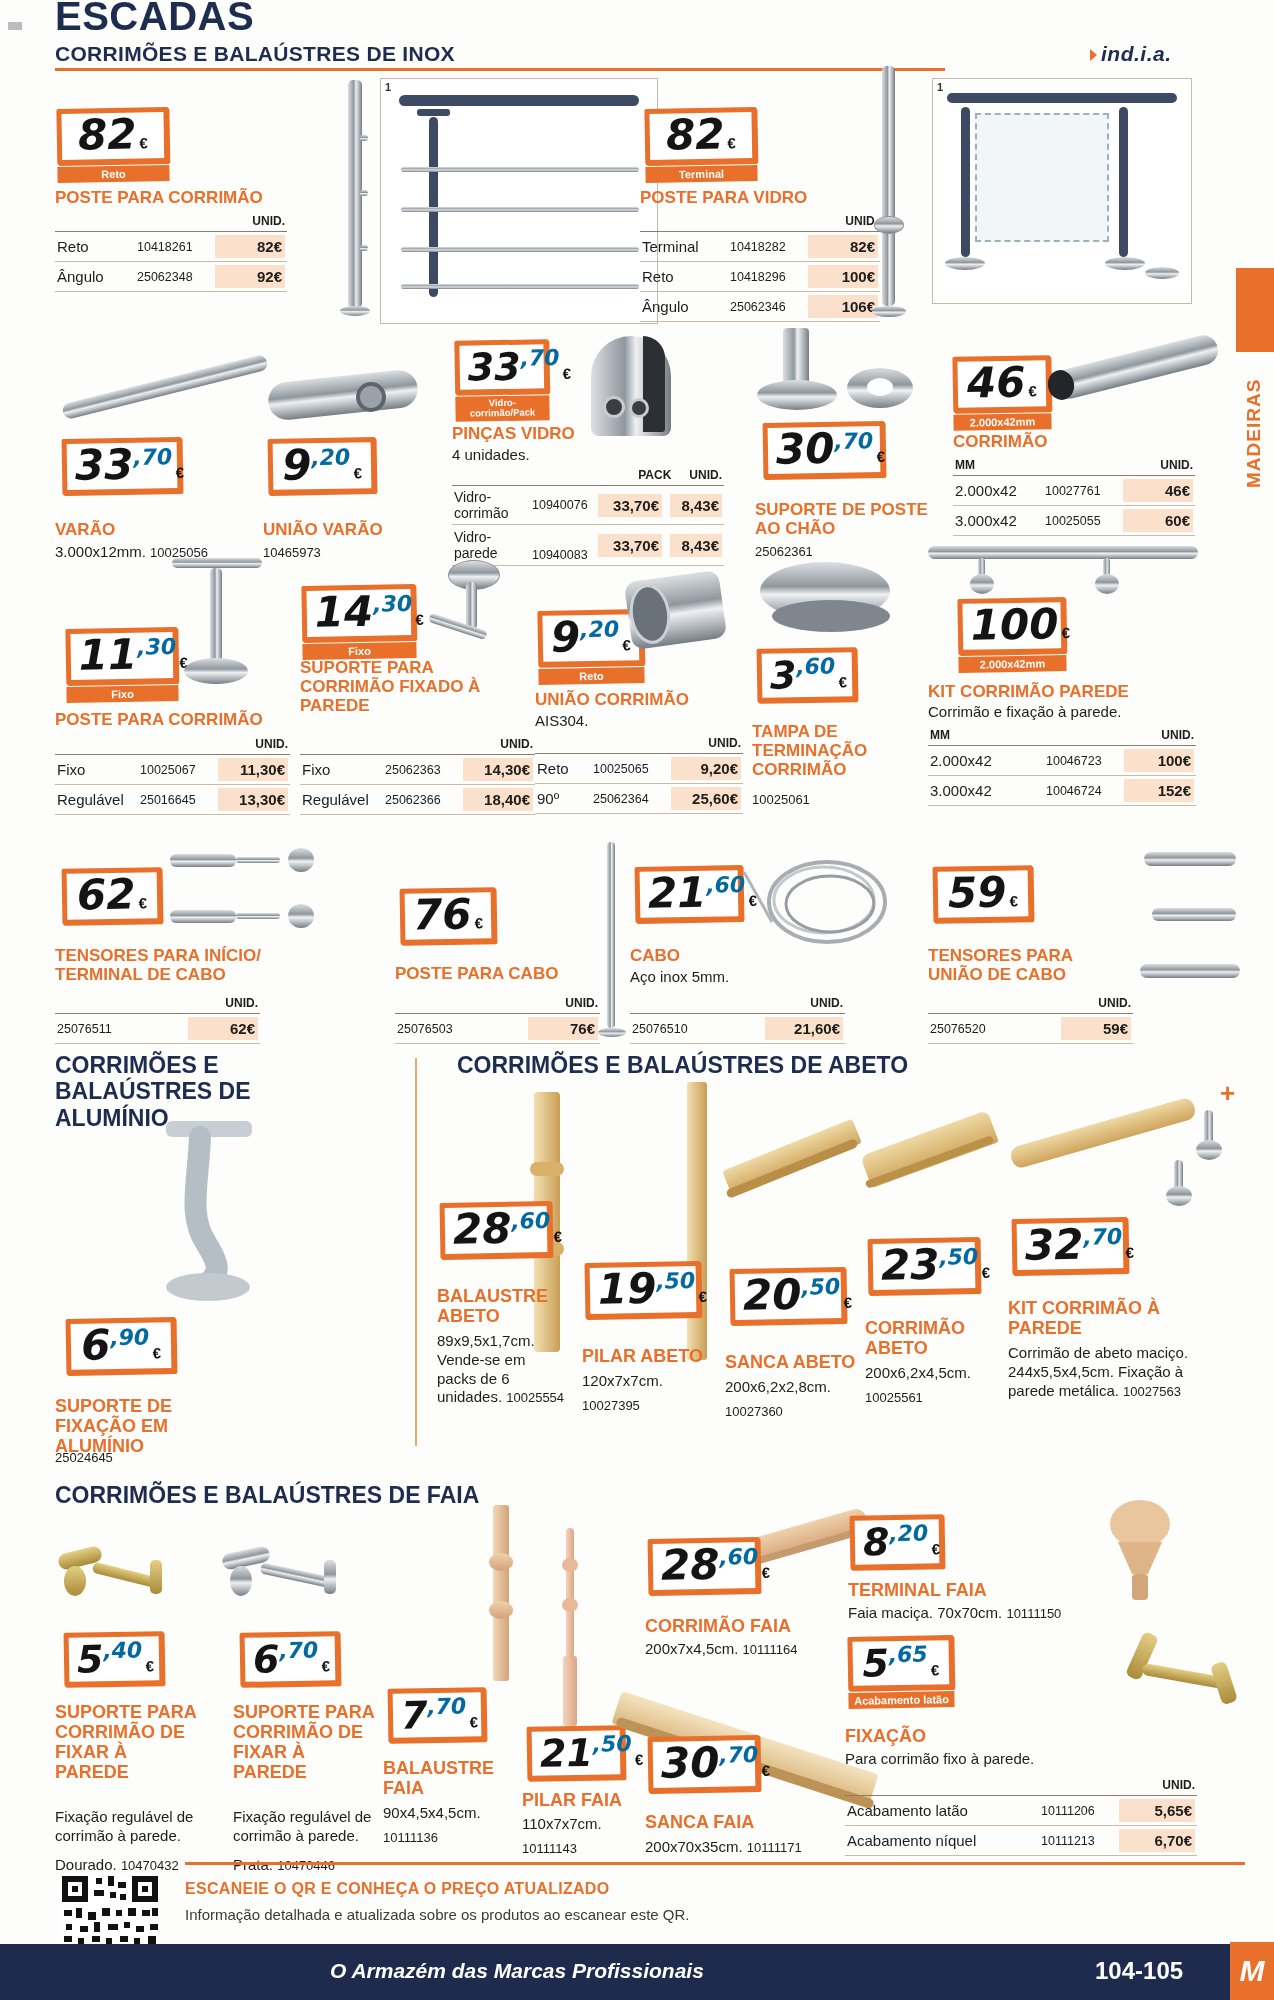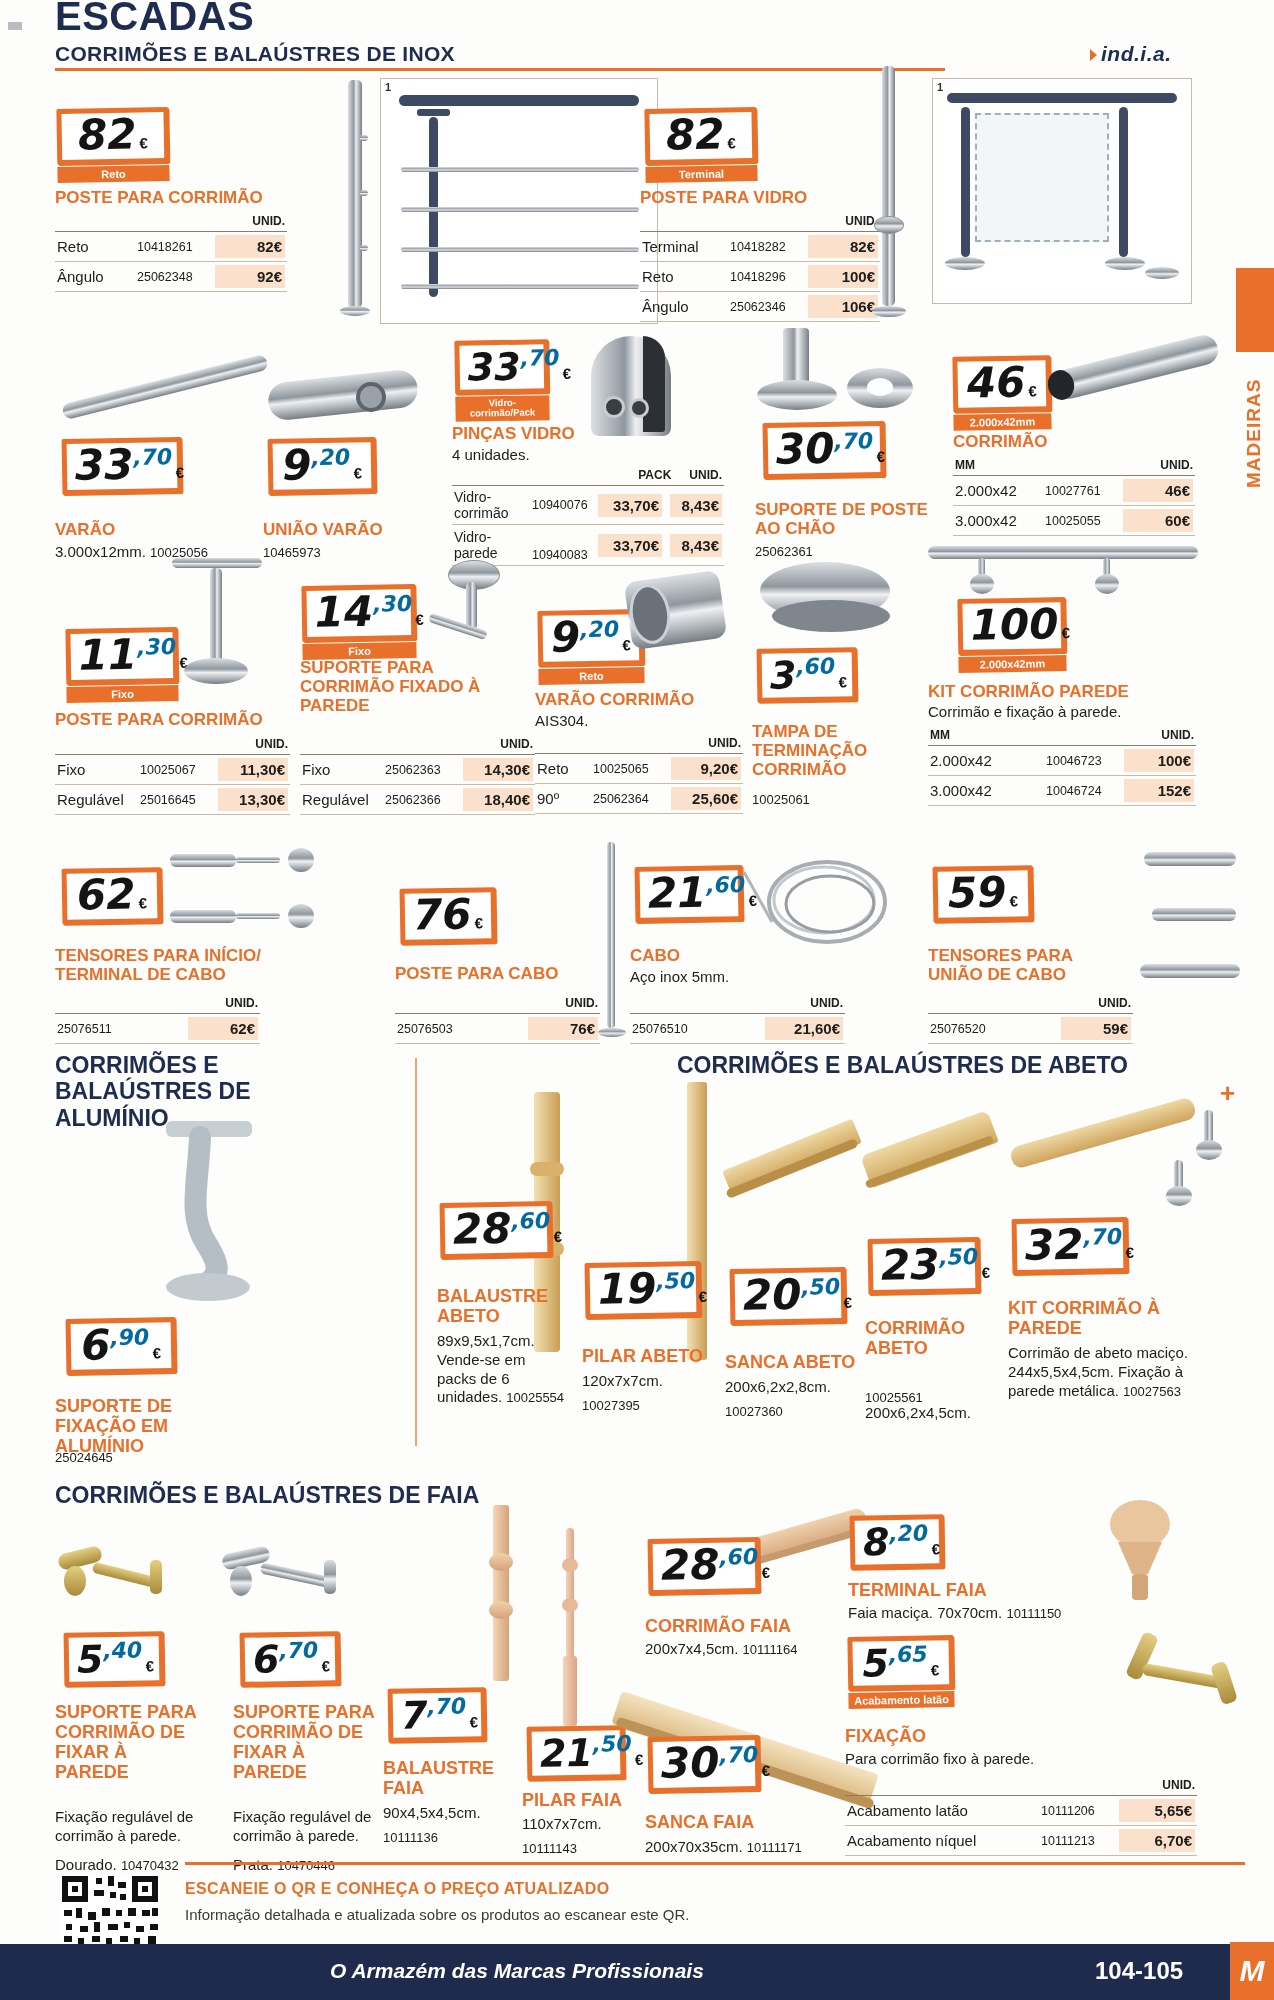--- a/index.html
+++ b/index.html
@@ -341,21 +341,21 @@
 
 <div>
   <div class="badge" style="left:538px;top:610px;width:106px;">
     <div class="bfr"><span class="bnum">9</span><span class="bcents">,20</span><span class="beur">€</span></div>
     <div class="btag">Reto</div>
   </div>
   <div class="im" style="left:628px;top:566px;width:100px;height:95px;">
     <div class="bar metalh" style="left:0;top:10px;width:95px;height:68px;border-radius:12px;transform:rotate(-8deg);"></div>
     <div class="ell" style="left:2px;top:18px;width:34px;height:54px;background:#6a7178;border:3px solid #cdd2d6;transform:rotate(-8deg);"></div>
   </div>
-  <div class="pname" style="left:535px;top:690px;width:210px;">VARÃO CORRIMÃO</div>
+  <div class="pname" style="left:535px;top:690px;width:210px;">UNIÃO CORRIMÃO</div>
   <div class="pdesc" style="left:535px;top:712px;">AIS304.</div>
   <div class="tbl" style="left:535px;top:736px;width:208px;">
     <div class="hd">
         <span></span>
         <span class="hdr">
           <span>UNID.</span>
         </span>
       </div>
     <div class="rw">
         <span class="tl">Reto</span>
@@ -533,21 +533,21 @@
       <ellipse cx="80" cy="172" rx="42" ry="14" fill="#c2c9cf"></ellipse>
     </svg>
   </div>
   <div class="badge" style="left:66px;top:1318px;width:110px;">
     <div class="bfr"><span class="bnum">6</span><span class="bcents">,90</span><span class="beur">€</span></div>
   </div>
   <div class="pname pname2" style="left:55px;top:1396px;width:195px;">SUPORTE DE FIXAÇÃO EM ALUMÍNIO</div>
   <div class="pdesc" style="left:55px;top:1448px;"><span class="pcode">25024645</span></div>
 </div>
 
-<div class="abs h2b" style="left:428px;top:1052px;width:700px;text-align:right;">CORRIMÕES E BALAÚSTRES DE ABETO</div>
+<div class="abs h2b" style="left:457px;top:1052px;width:700px;">CORRIMÕES E BALAÚSTRES DE ABETO</div>
 
 <div>
   <div class="im" style="left:528px;top:1092px;width:40px;height:265px;">
     <div class="bar pinev" style="left:6px;top:0;width:26px;height:260px;border-radius:4px;"></div>
     <div class="bar" style="left:2px;top:70px;width:34px;height:14px;background:#d9b169;border-radius:7px;"></div>
     <div class="bar" style="left:2px;top:150px;width:34px;height:14px;background:#d9b169;border-radius:7px;"></div>
   </div>
   <div class="badge" style="left:440px;top:1202px;width:112px;">
     <div class="bfr"><span class="bnum">28</span><span class="bcents">,60</span><span class="beur">€</span></div>
   </div>
@@ -582,21 +582,21 @@
 
 <div>
   <div class="im" style="left:862px;top:1082px;width:140px;height:145px;">
     <div class="bar pineh" style="left:0;top:50px;width:135px;height:34px;transform:rotate(-20deg);border-radius:8px 8px 3px 3px;"></div>
     <div class="bar" style="left:0;top:76px;width:135px;height:8px;background:#bb9148;transform:rotate(-20deg);"></div>
   </div>
   <div class="badge" style="left:868px;top:1238px;width:112px;">
     <div class="bfr"><span class="bnum">23</span><span class="bcents">,50</span><span class="beur">€</span></div>
   </div>
   <div class="pname pname2" style="left:865px;top:1318px;width:115px;">CORRIMÃO ABETO</div>
-  <div class="pdesc" style="left:865px;top:1364px;margin-top:40px;">200x6,2x4,5cm.</div>
+  <div class="pdesc" style="left:865px;top:1364px;">200x6,2x4,5cm.</div>
   <div class="pdesc" style="left:865px;top:1388px;"><span class="pcode">10025561</span></div>
 </div>
 
 <div>
   <div class="im" style="left:1008px;top:1082px;width:235px;height:135px;">
     <div class="bar pineh" style="left:0;top:40px;width:190px;height:22px;transform:rotate(-16deg);border-radius:10px;"></div>
     <div class="bar metalv" style="left:196px;top:28px;width:9px;height:34px;"></div>
     <div class="ell metalh" style="left:188px;top:58px;width:26px;height:20px;"></div>
     <div class="bar metalv" style="left:166px;top:78px;width:9px;height:30px;"></div>
     <div class="ell metalh" style="left:158px;top:104px;width:26px;height:20px;"></div>

